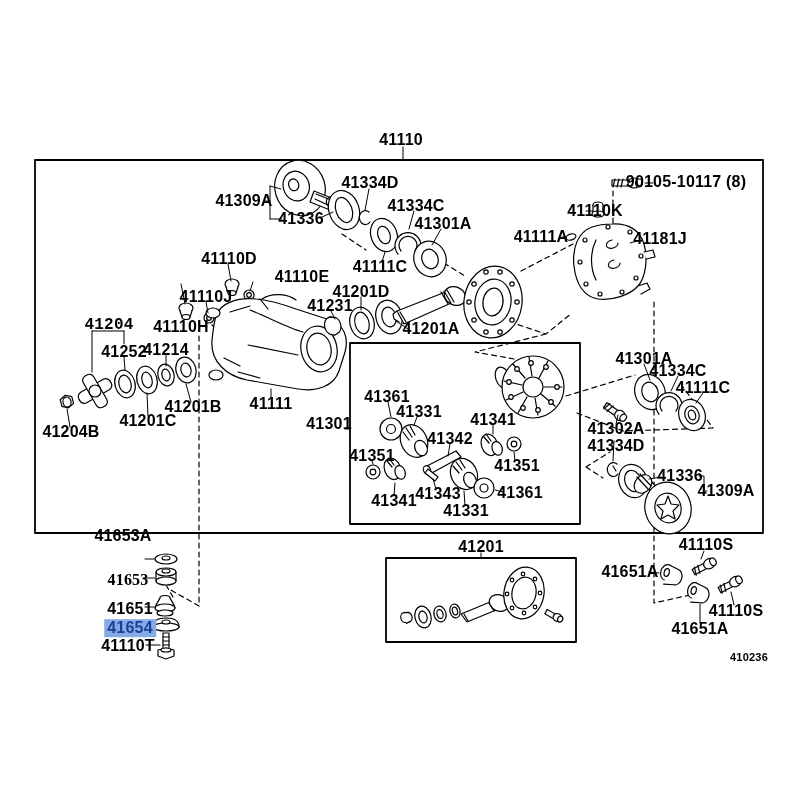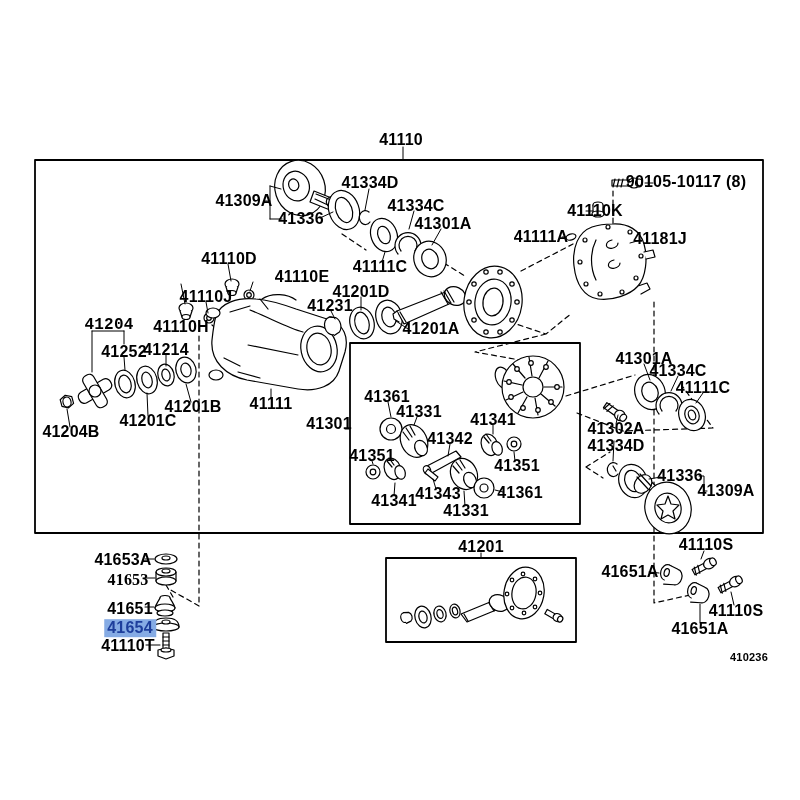--- a/index.html
+++ b/index.html
@@ -496,21 +496,21 @@
       <div class="part-label" style="left: 438px; top: 494px;">41343</div>
       <div class="part-label" style="left: 466px; top: 511px;">41331</div>
       <div class="part-label" style="left: 520px; top: 493px;">41361</div>
       <div class="part-label" style="left: 644px; top: 359px;">41301A</div>
       <div class="part-label" style="left: 678px; top: 371px;">41334C</div>
       <div class="part-label" style="left: 703px; top: 388px;">41111C</div>
       <div class="part-label" style="left: 616px; top: 429px;">41302A</div>
       <div class="part-label" style="left: 616px; top: 446px;">41334D</div>
       <div class="part-label" style="left: 680px; top: 476px;">41336</div>
       <div class="part-label" style="left: 726px; top: 491px;">41309A</div>
-      <div class="part-label" style="left: 123px; top: 560px;">41653A</div>
+      <div class="part-label" style="left: 123px; top: 536px;">41653A</div>
       <div class="part-label" style="left: 128px; top: 580px; font-family: Liberation Serif, serif;">41653</div>
       <div class="part-label" style="left: 130px; top: 609px;">41651</div>
       <div class="part-label highlighted" style="left: 130px; top: 628px; text-align: center;">41654</div>
       <div class="part-label" style="left: 128px; top: 646px;">41110T</div>
       <div class="part-label" style="left: 481px; top: 547px;">41201</div>
       <div class="part-label" style="left: 706px; top: 545px;">41110S</div>
       <div class="part-label" style="left: 630px; top: 572px;">41651A</div>
       <div class="part-label" style="left: 736px; top: 611px;">41110S</div>
       <div class="part-label" style="left: 700px; top: 629px;">41651A</div>
       <div class="part-label figure" style="left: 749px; top: 657px;">410236</div>

